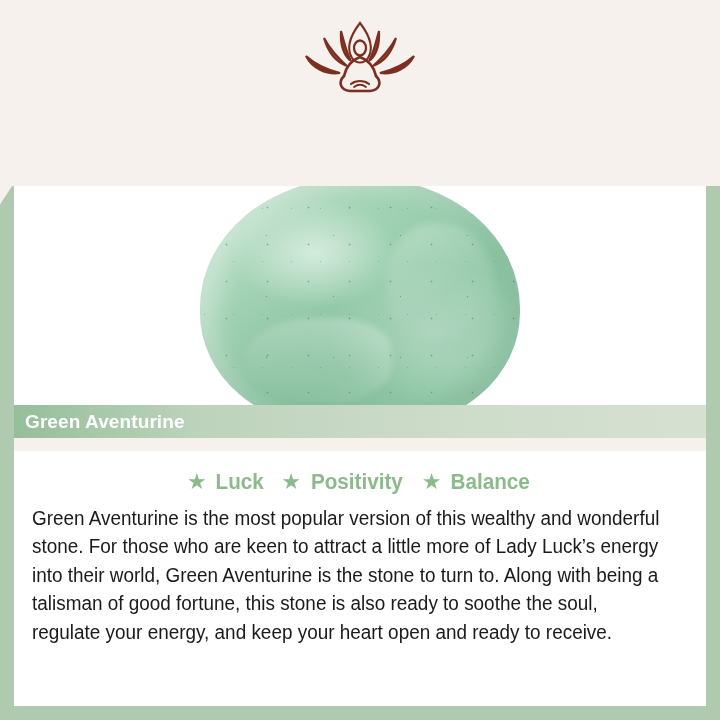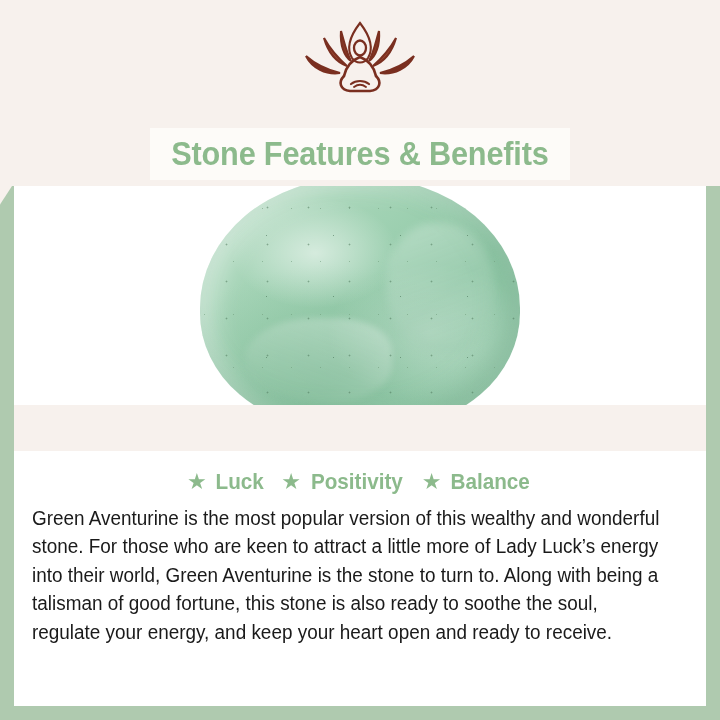--- a/index.html
+++ b/index.html
@@ -292,33 +292,33 @@
             <path d="M64 58 C58 64, 60 72, 70 73 L90 73 C100 72, 102 64, 96 58" stroke-width="2.6"></path>
 
             <path d="M71 66 C76 62, 84 62, 89 66" stroke-width="2.2"></path>
             <path d="M74 69 C78 66, 82 66, 86 69" stroke-width="1.9"></path>
           </g>
         </svg>
       </span>
     </div>
 
 
-    <div class="title-banner">
-      <div class="title-text">Stone Features &amp; Benefits</div>
-    </div>
   </div>
 
   <div class="photo">
     <div class="stone">
       <div class="stone-facet-a"></div>
       <div class="stone-facet-b"></div>
       <div class="stone-speckles"></div>
     </div>
   </div>
 
+  <div class="name-bar">
+    <span class="name-bar-text">Green Aventurine</span>
+  </div>
 
   <div class="cream-strip"></div>
 
   <div class="desc">
 
     <div class="benefits">
 
       <div class="benefit">
         <span class="star-icon">★</span>
         <span class="benefit-label">Luck</span>

